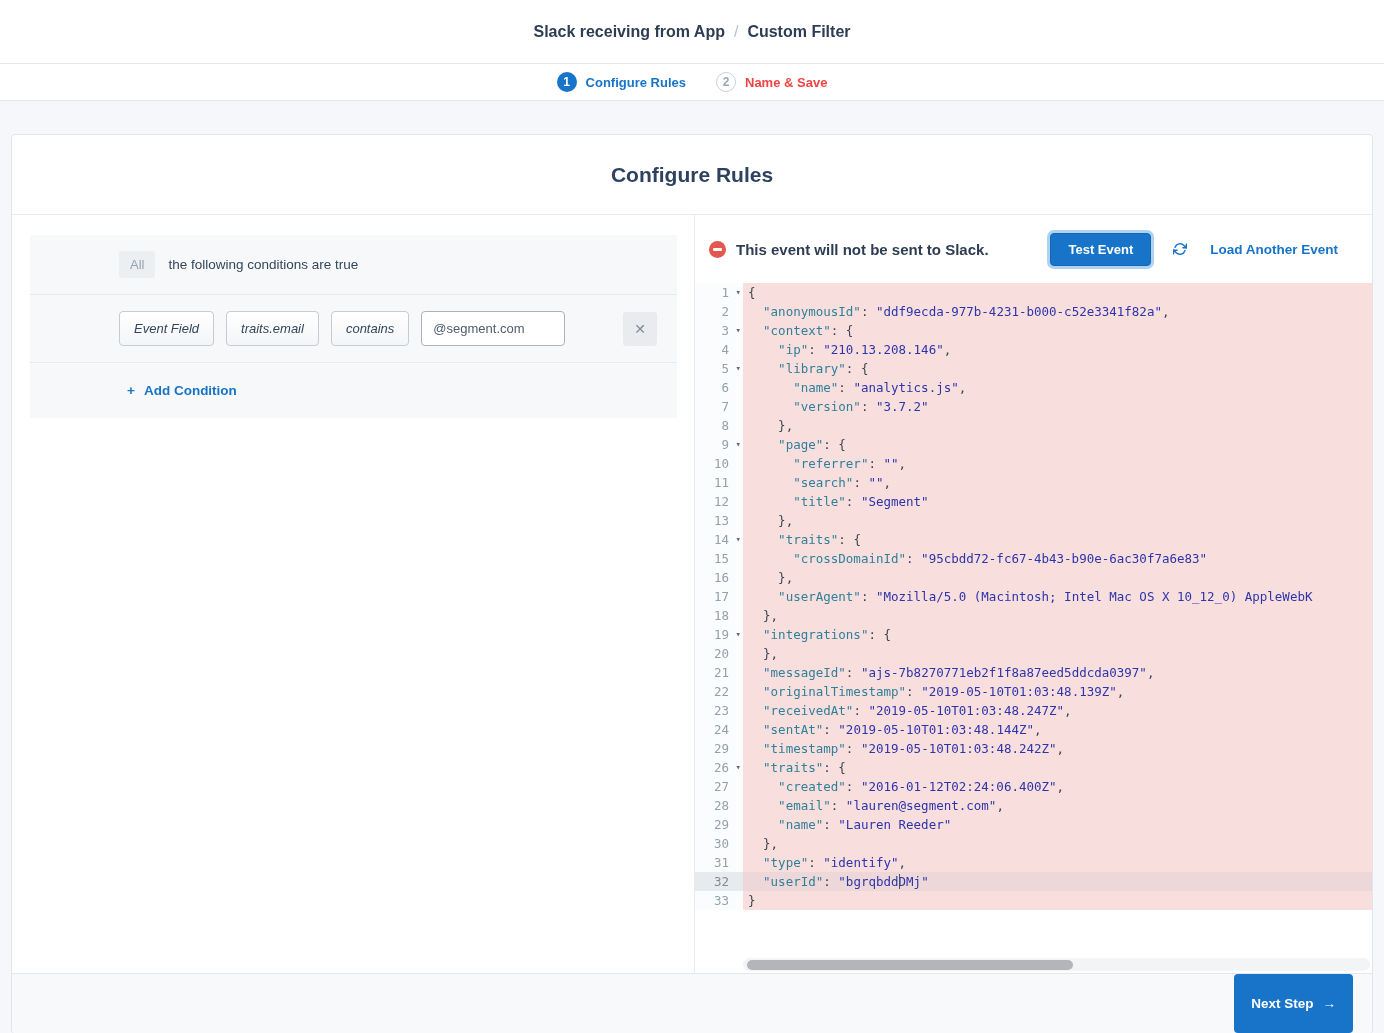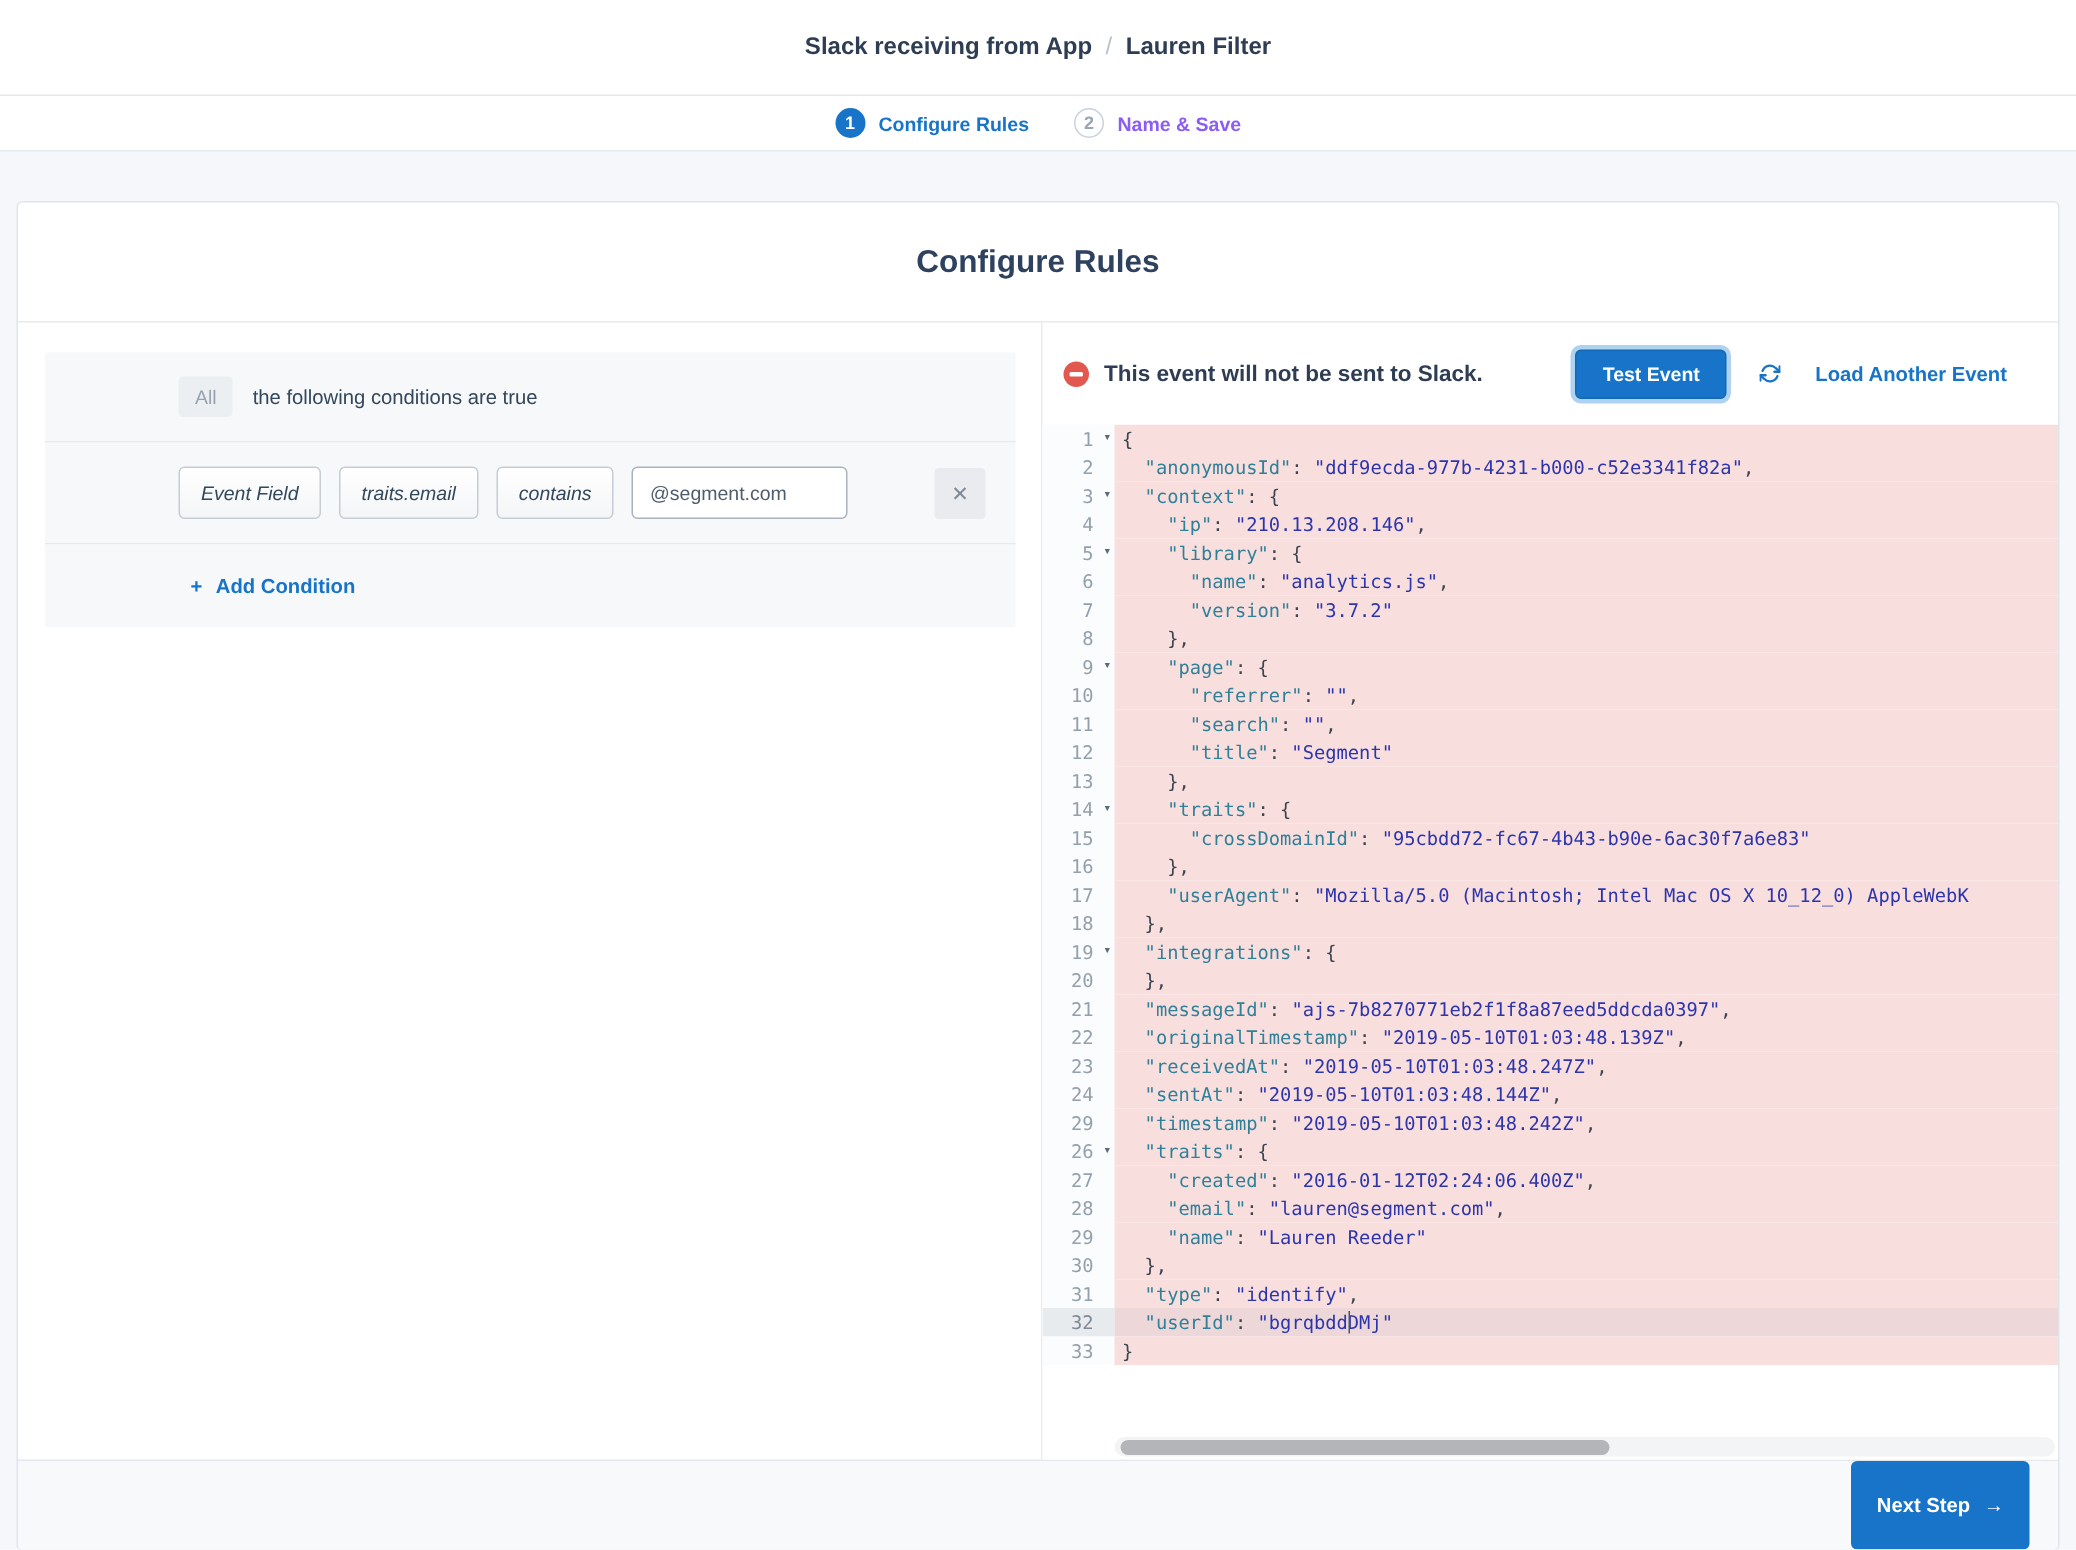--- a/index.html
+++ b/index.html
@@ -23,21 +23,21 @@
   }
   .step { display: flex; align-items: center; gap: 9px; cursor: pointer; }
   .step-circle {
     width: 20px; height: 20px; border-radius: 50%; font-size: 12px; font-weight: bold;
     display: flex; align-items: center; justify-content: center;
   }
   .step.active .step-circle { background: var(--accent,#1774c8); color: #fff; }
   .step.inactive .step-circle { background: #fff; border: 1px solid #c9d1da; color: #9aa6b5; }
   .step-label { font-size: 13px; font-weight: bold; }
   .step.active .step-label { color: var(--accent,#1774c8); }
-  .step.inactive .step-label { color: #8b5cf6; }
+  .step.inactive .step-label { color: #ef4444; }
   
   .card {
     margin: 33px 11px 0; background: #fff;
     border: 1px solid #e0e5ea; border-radius: 4px; overflow: hidden;
   }
   .card-title {
     text-align: center; padding: 28px 0 27px; font-size: 21px; font-weight: bold;
     color: #2e4260; border-bottom: 1px solid #e8ebee;
   }
   .panels { display: flex; height: 758px; }
@@ -138,21 +138,21 @@
     font-family: "Liberation Sans", sans-serif; font-size: 13.5px; font-weight: bold;
     padding: 22px 17px; cursor: pointer; display: inline-flex; align-items: center; gap: 9px;
   }
 </style>
 </head>
 <body>
 
 <header class="top-bar">
   <span>Slack receiving from App</span>
   <span class="crumb-sep">/</span>
-  <span>Lauren Filter</span>
+  <span>Custom Filter</span>
 </header>
 
 <nav class="stepper">
   <div class="step active">
     <span class="step-circle">1</span>
     <span class="step-label">Configure Rules</span>
   </div>
   <div class="step inactive">
     <span class="step-circle">2</span>
     <span class="step-label">Name &amp; Save</span>

